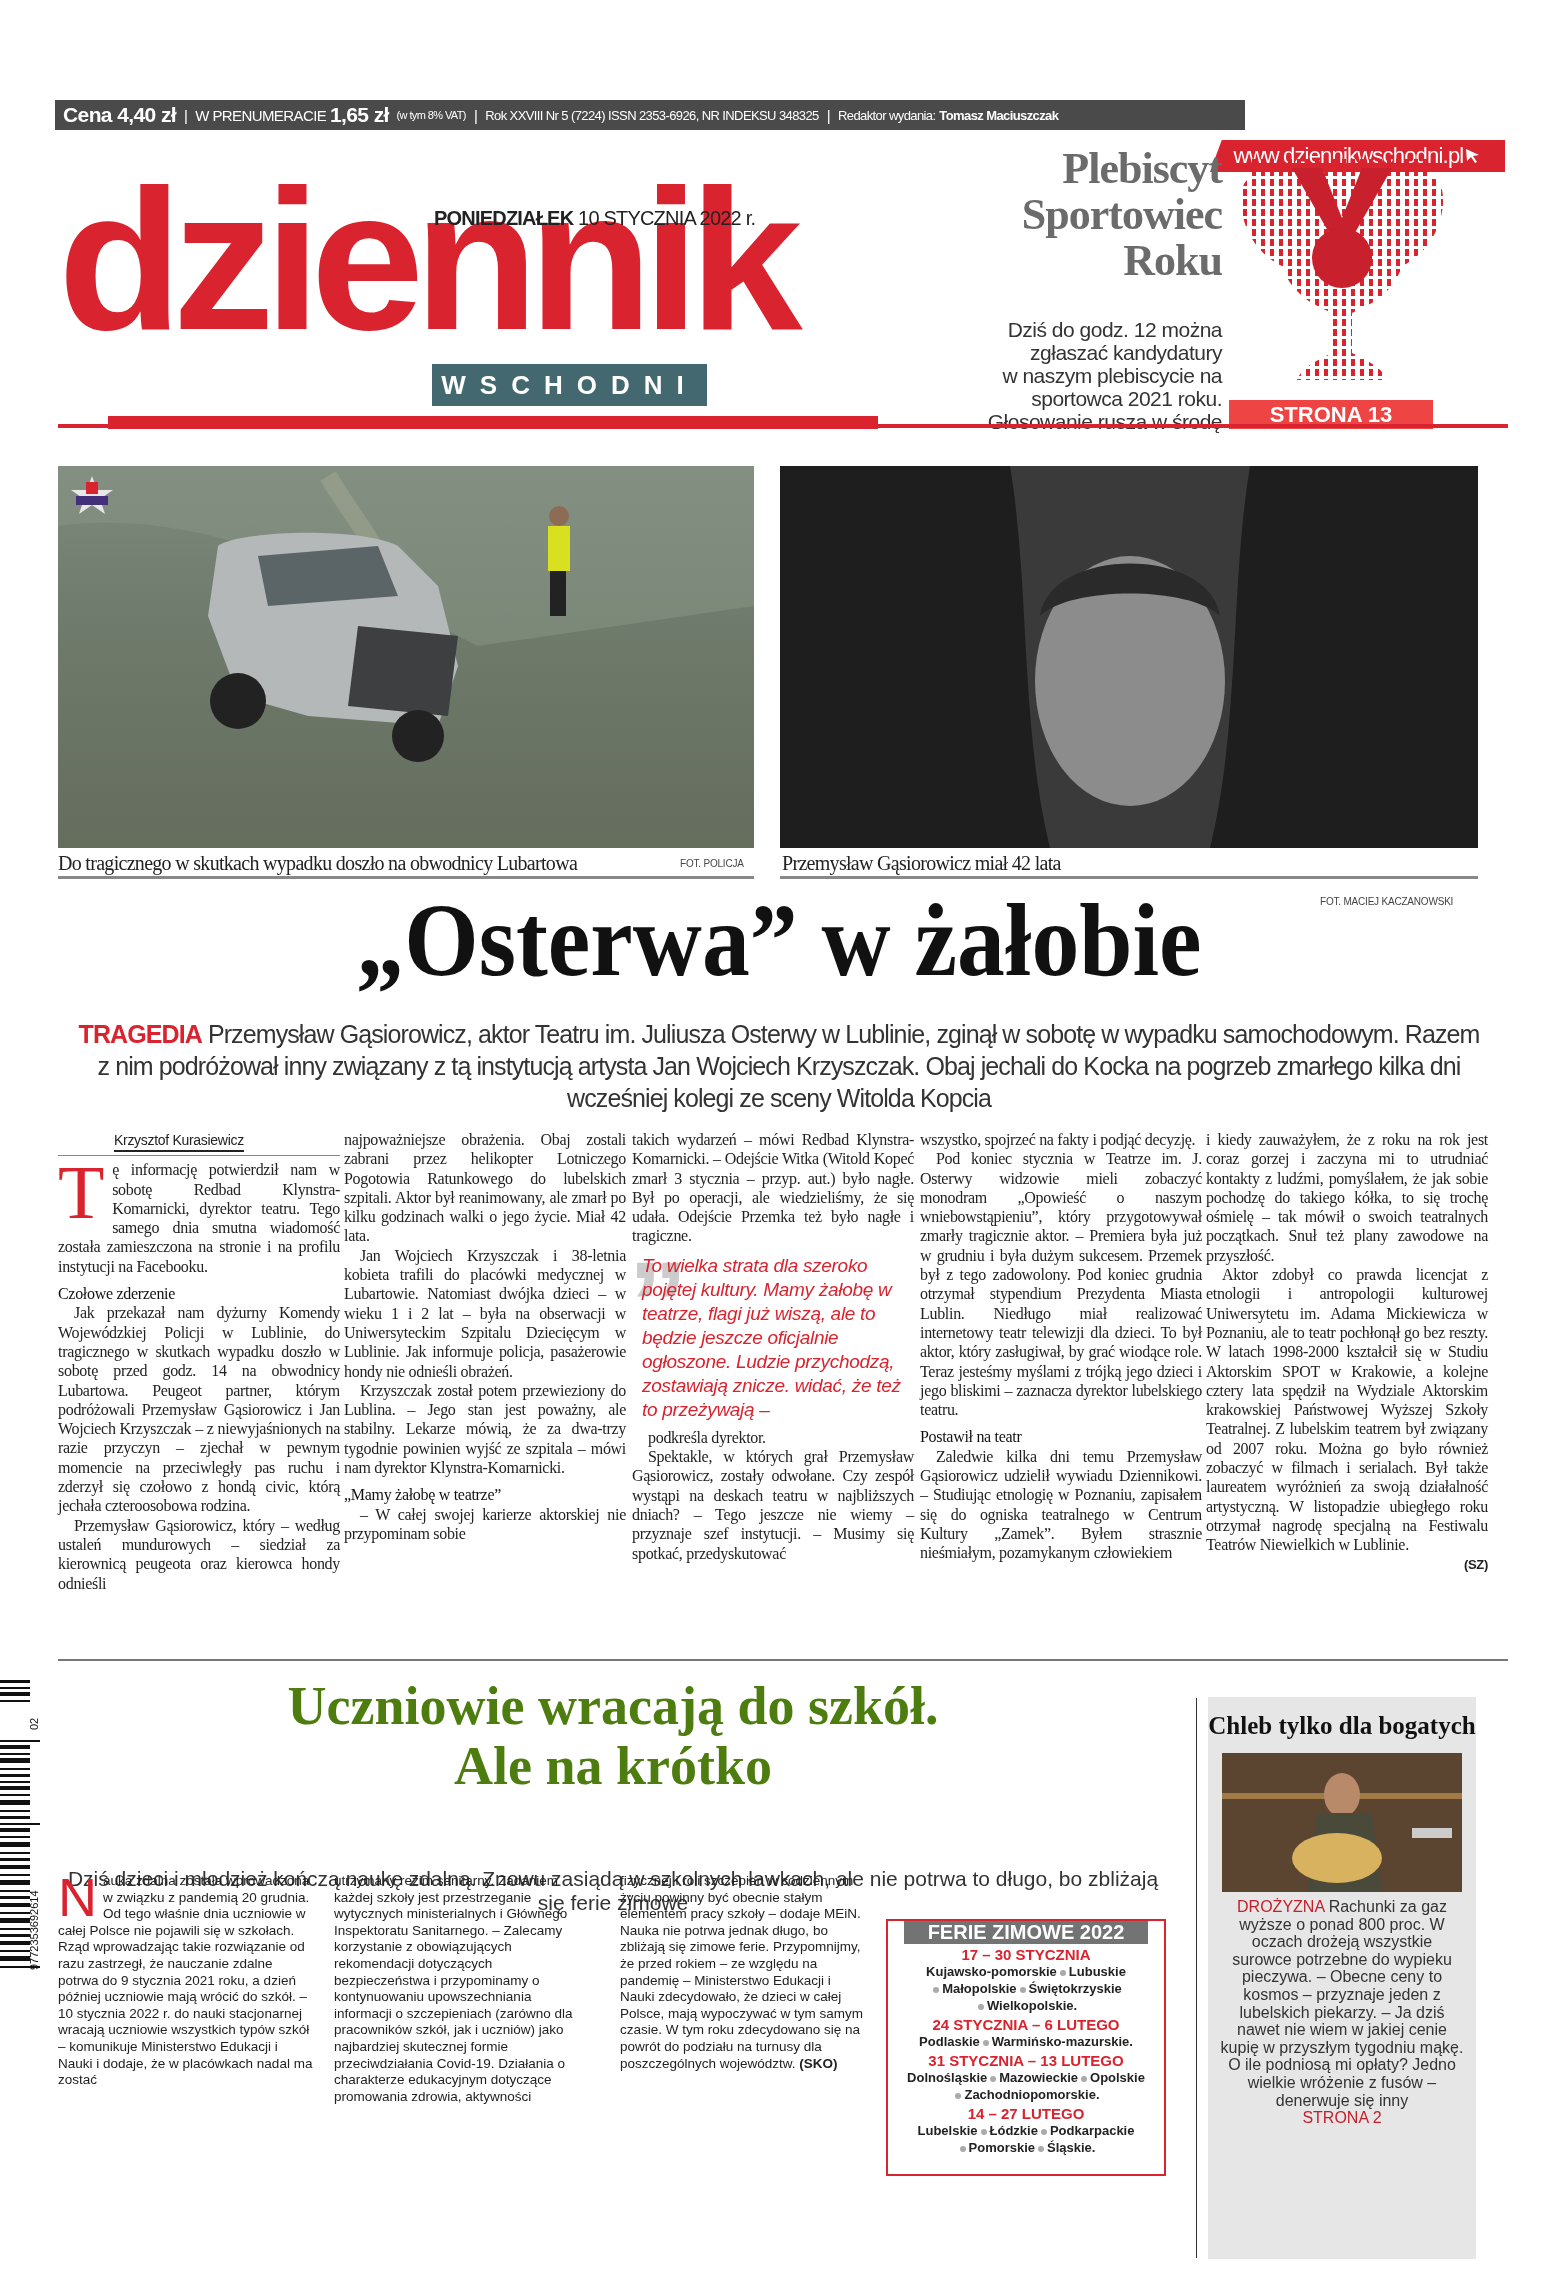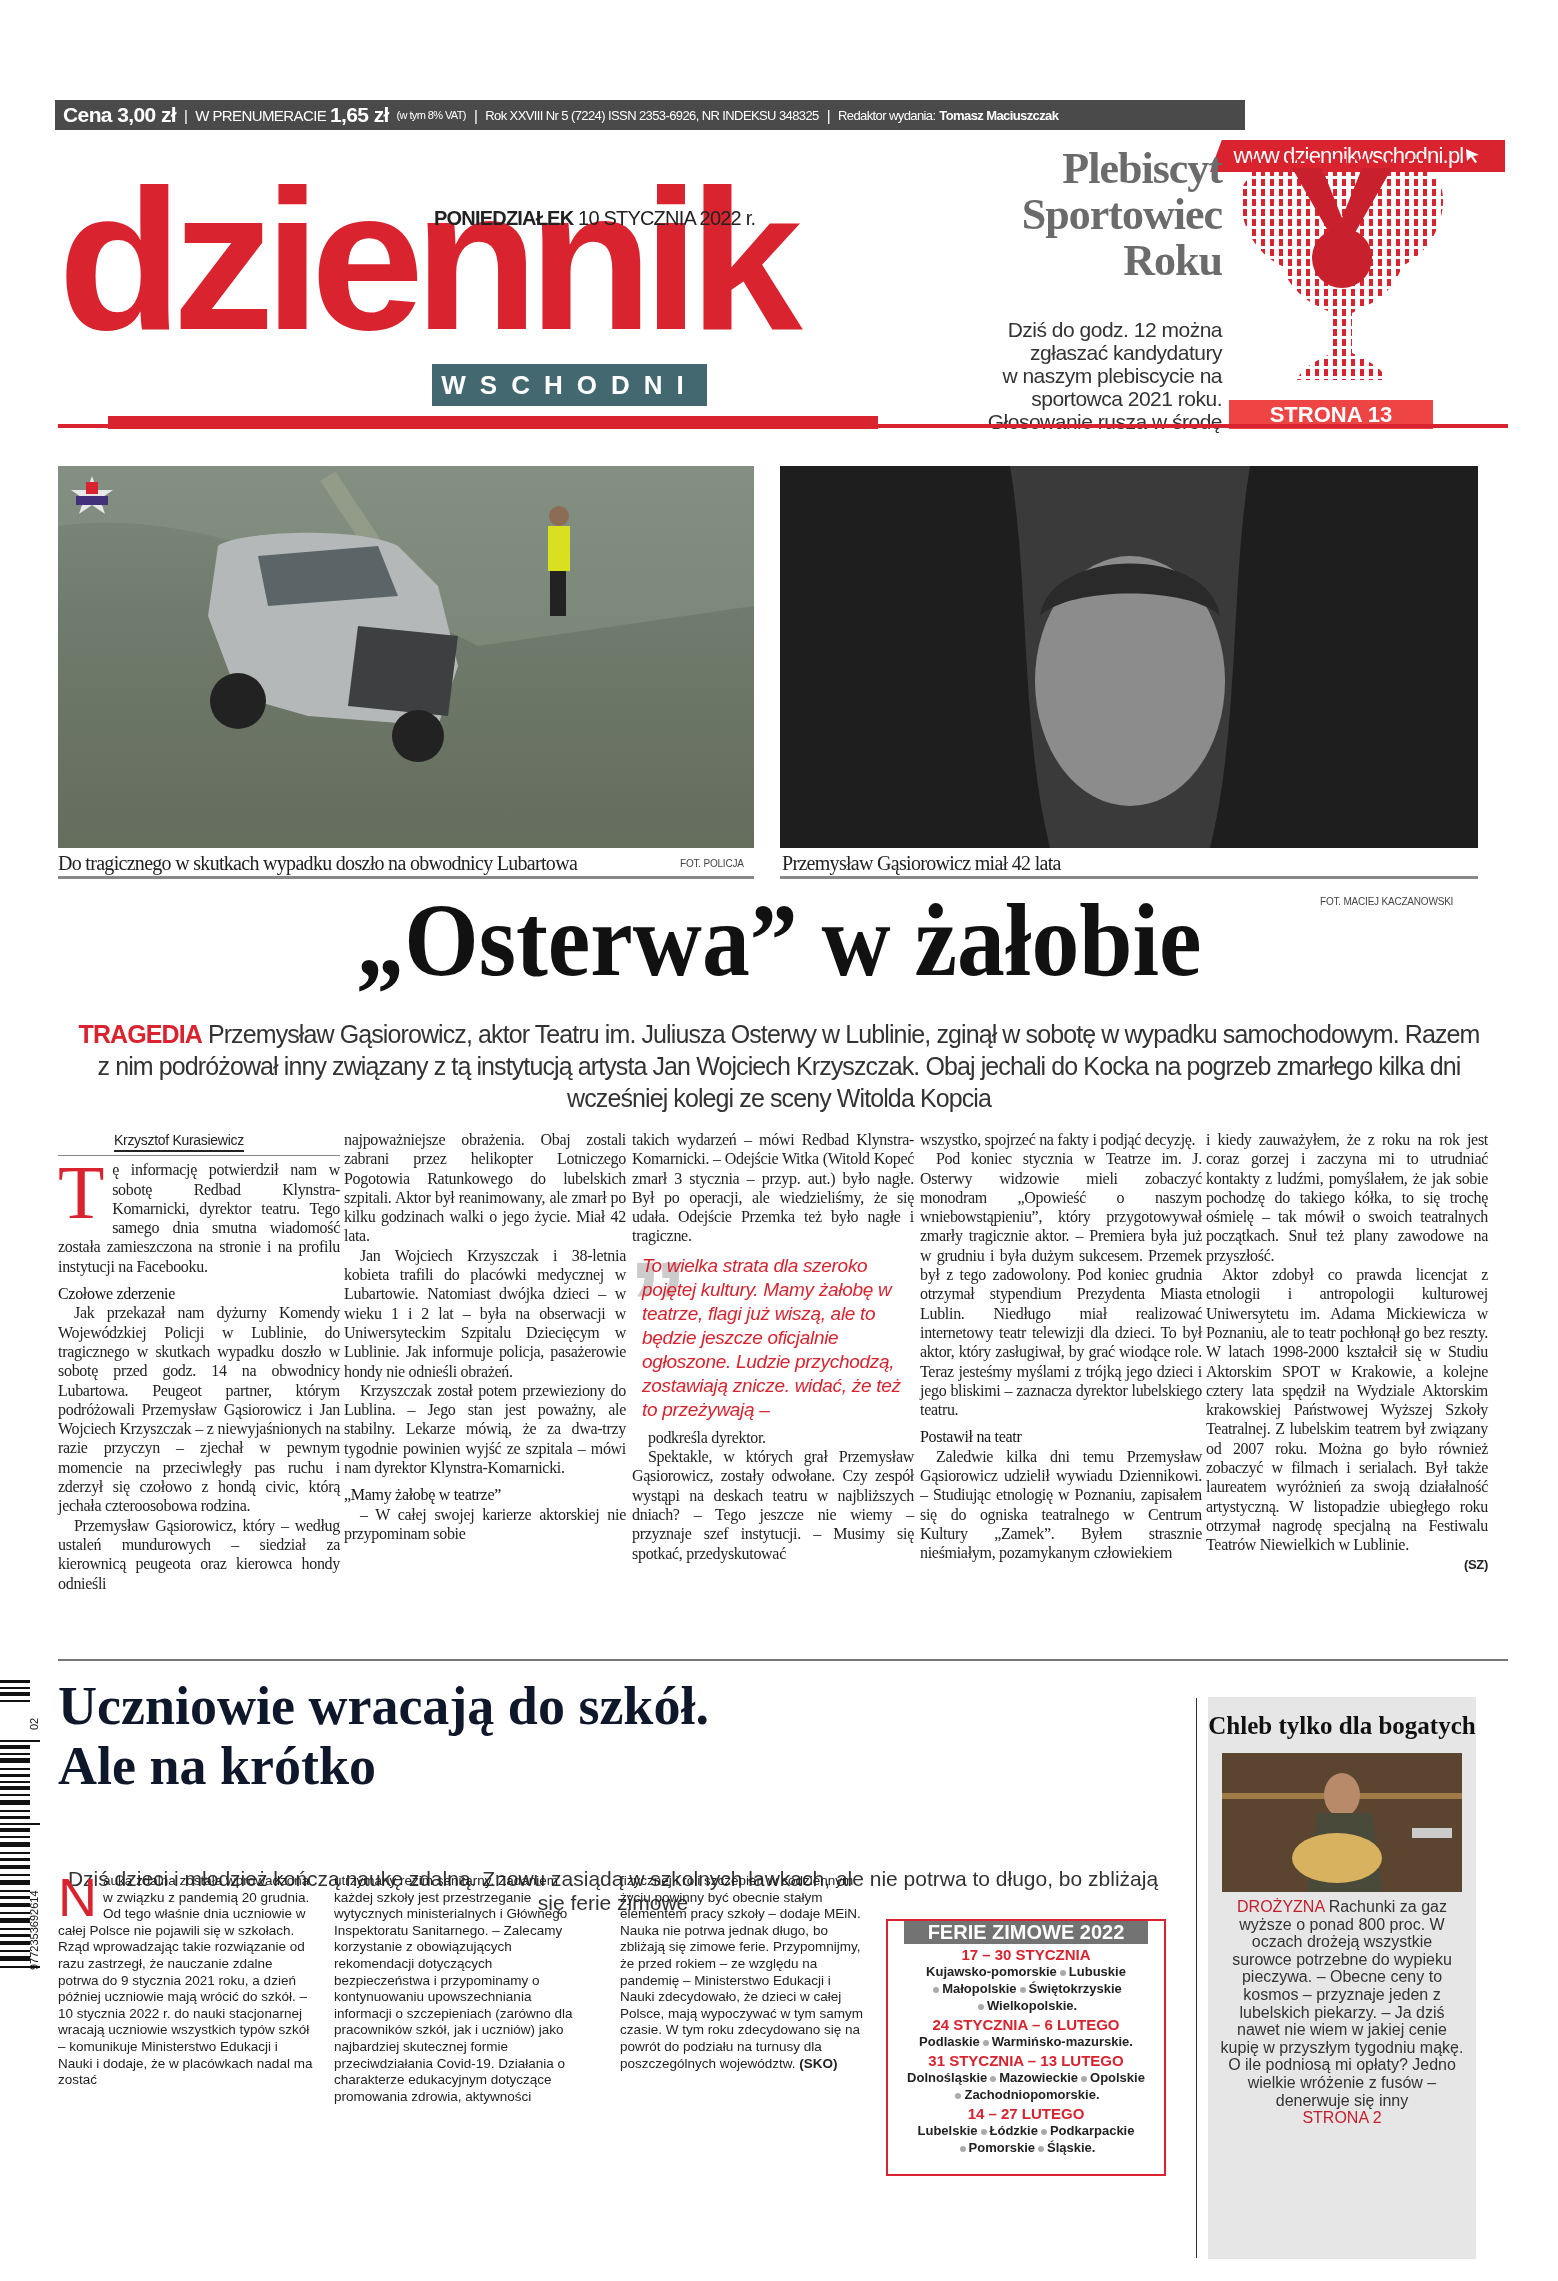--- a/index.html
+++ b/index.html
@@ -47,21 +47,21 @@
   .col h4 { font-family: "Liberation Serif", serif; font-size: 16px; font-weight: normal; margin-top: 8px; color: #111; }
   .byline { font-family: "Liberation Sans", sans-serif; font-size: 14px; border-bottom: 2px solid #222; display: inline-block; margin-left: 56px; margin-bottom: 3px; }
   .byline-rule { height: 1px; background: #888; margin-bottom: 4px; }
   .dropcap { float: left; font-size: 76px; line-height: 60px; color: #d9232e; margin: 2px 8px 0 0; font-family: "Liberation Serif", serif; }
   .pullq { font-family: "Liberation Sans", sans-serif; font-style: italic; font-size: 19px; line-height: 24px; color: #d9232e; margin: 8px 0 6px 10px; text-align: left; position: relative; }
   .pullq .qmark { position: absolute; left: -14px; top: -10px; font-size: 120px; color: #ccc; font-style: normal; font-weight: bold; line-height: 1; z-index: -1; }
   .sz { float: right; font-family: "Liberation Sans", sans-serif; font-weight: bold; font-size: 13px; }
   .section-rule { left: 58px; top: 1659px; width: 1450px; height: 2px; background: #777; }
 
   
-  .h2 { left: 58px; top: 1676px; width: 1110px; font-family: "Liberation Serif", serif; font-weight: bold; font-size: 54px; line-height: 60px; color: #0f172a; }
+  .h2 { left: 58px; top: 1676px; width: 1110px; text-align: center; font-family: "Liberation Serif", serif; font-weight: bold; font-size: 54px; line-height: 60px; color: #4d7c0f; }
   .sub2 { left: 58px; top: 1840px; width: 1110px; text-align: center; font-family: "Liberation Sans", sans-serif; font-size: 21px; line-height: 24px; color: #333; margin-top: 27px; }
   .bcol { top: 1873px; width: 255px; font-family: "Liberation Sans", sans-serif; font-size: 13.5px; line-height: 16.6px; color: #222; }
   .ncap { float: left; font-size: 54px; line-height: 44px; color: #d9232e; margin: 2px 6px 0 0; font-family: "Liberation Sans", sans-serif; }
 
   .ferie { left: 886px; top: 1919px; width: 280px; height: 257px; border: 2px solid #d9232e; text-align: center; font-family: "Liberation Sans", sans-serif; }
   .ferie-title { display: inline-block; background: #737373; color: #fff; font-weight: bold; font-size: 20px; padding: 0 24px; margin-top: 0px; }
   .ferie-date { color: #d9232e; font-weight: bold; font-size: 15px; line-height: 17px; margin-top: 2px; }
   .ferie-regions { font-size: 13px; line-height: 17px; color: #222; font-weight: bold; }
   .dot { display: inline-block; width: 6px; height: 6px; border-radius: 50%; background: #aaa; margin: 0 3px; vertical-align: middle; }
 
@@ -71,21 +71,21 @@
   .sb-photo { margin: 12px auto 0; width: 240px; height: 139px; background: linear-gradient(180deg,#6b5434 0%,#8c6b3d 45%,#4d3a27 100%); position: relative; overflow: hidden; }
   .sb-text { font-family: "Liberation Sans", sans-serif; font-size: 16px; line-height: 17.6px; color: #333; margin-top: 6px; padding: 0 12px; }
   .sb-text .kick, .sb-text .strona { color: #c3202c; }
 
   .barcode { left: 0; top: 1660px; width: 46px; height: 420px; }
 </style>
 </head>
 <body>
 
 <div class="abs topbar">
-  <span class="big">Cena 3,00 zł</span>
+  <span class="big">Cena 4,40 zł</span>
   <span class="sep">|</span>
   <span class="mid">W PRENUMERACIE</span>&nbsp;
   <span class="big">1,65 zł</span>&nbsp;&nbsp;
   <span class="sm">(w tym 8% VAT)</span>
   <span class="sep">|</span>
   <span class="sm" style="font-size:13px">Rok XXVIII Nr 5 (7224) ISSN 2353-6926, NR INDEKSU 348325</span>
   <span class="sep">|</span>
   <span class="sm" style="font-size:13px">Redaktor wydania:</span>&nbsp;
   <b style="font-size:13px">Tomasz Maciuszczak</b>
 </div>

